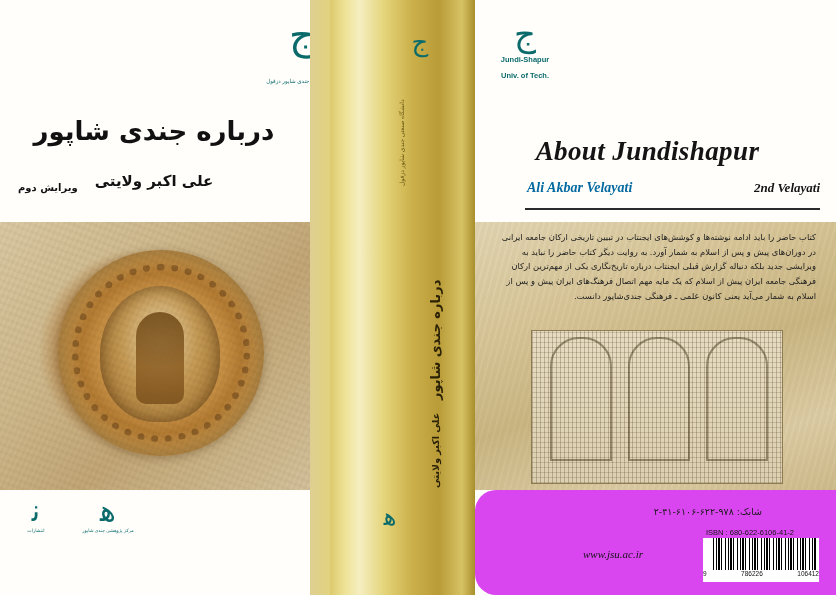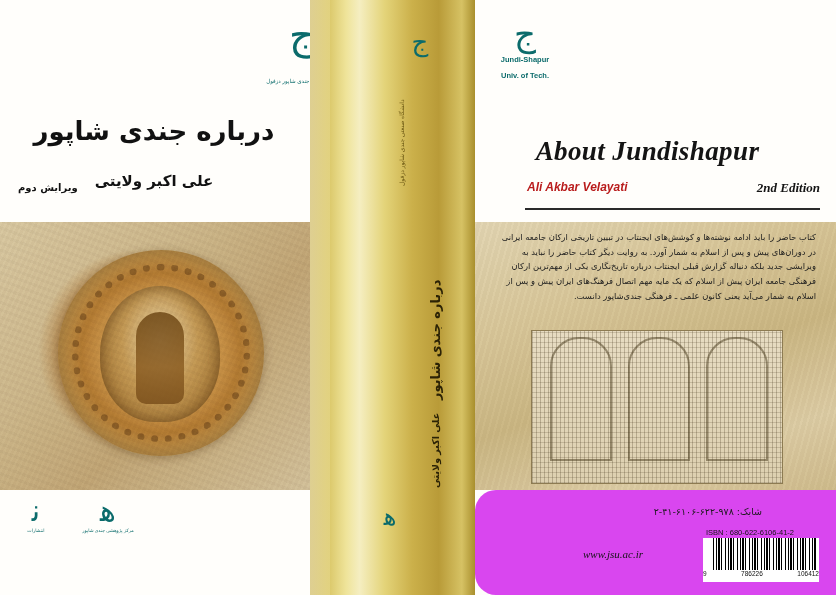--- a/index.html
+++ b/index.html
@@ -297,25 +297,25 @@
     left: 50px;
     top: 208px;
     width: 295px;
     height: 1.5px;
     background: #2a2a2a;
   }
   .front-author {
     position: absolute;
     left: 52px;
     top: 180px;
-    font-family: Liberation Sans, sans-serif;
+    font-family: Liberation Serif, serif;
     font-style: italic;
     font-weight: bold;
-    font-size: 12px;
-    color: #b91c1c;
+    font-size: 14px;
+    color: #0369a1;
   }
   .front-edition {
     position: absolute;
     right: 16px;
     top: 180px;
     font-family: "Liberation Serif", serif;
     font-style: italic;
     font-weight: bold;
     font-size: 13px;
     color: #141414;
@@ -510,21 +510,21 @@
 
   <div class="front-cover">
     <div class="front-logo">
       <div class="logo-mark" style="font-size:34px;">ج</div>
       <span class="front-logo-cap">Jundi-Shapur</span>
       <span class="front-logo-cap" style="margin-top:7px;">Univ. of Tech.</span>
     </div>
 
     <div class="front-title">About Jundishapur</div>
     <div class="front-author">Ali Akbar Velayati</div>
-    <div class="front-edition">2nd Edition</div>
+    <div class="front-edition">2nd Velayati</div>
     <div class="front-rule"></div>
 
     <div class="front-art">
       <div class="blurb">کتاب حاضر را باید ادامه نوشته‌ها و کوشش‌های ایجنتاب در تبیین تاریخی ارکان جامعه ایرانی در دوران‌های پیش و پس از اسلام به شمار آورد. به روایت دیگر کتاب حاضر را نباید به ویرایشی جدید بلکه دنباله گزارش قبلی ایجنتاب درباره تاریخ‌نگاری یکی از مهم‌ترین ارکان فرهنگی جامعه ایران پیش از اسلام که یک مایه مهم اتصال فرهنگ‌های ایران پیش و پس از اسلام به شمار می‌آید یعنی کانون علمی ـ فرهنگی جندی‌شاپور دانست.</div>
       <div class="miniature">
         <div class="mini-hatch"></div>
         <div class="mini-arch" style="left:18px;"></div>
         <div class="mini-arch" style="left:96px;"></div>
         <div class="mini-arch" style="left:174px;"></div>
         <div class="mini-fig" style="left:26px;"></div>

